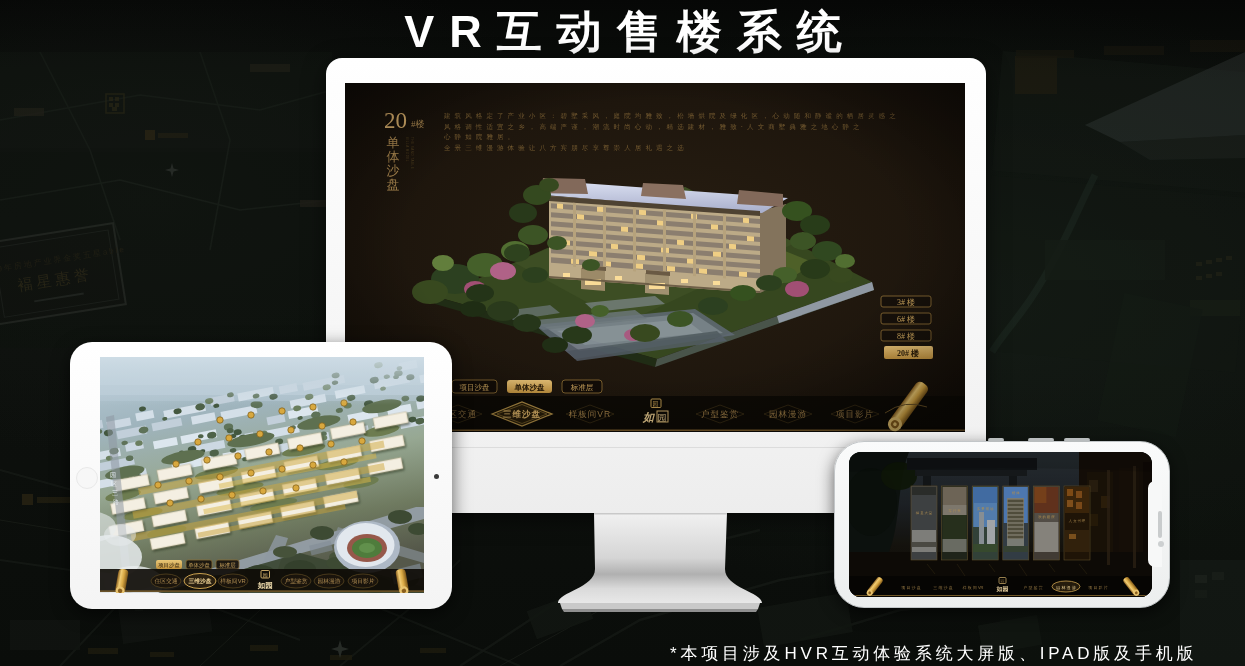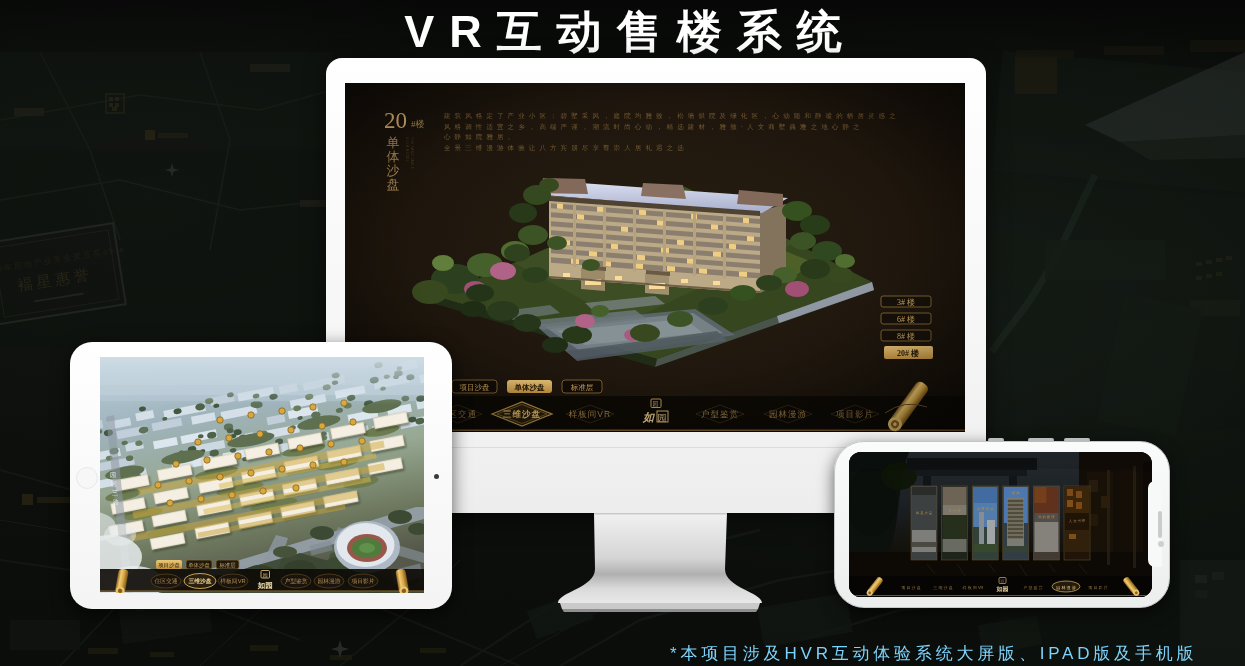--- a/index.html
+++ b/index.html
@@ -918,13 +918,13 @@
 
 <div class="abs" style="left:1028px;top:438px;width:26px;height:4px;border-radius:2px;background:#b9bdbe;"></div>
 <div class="abs" style="left:1064px;top:438px;width:26px;height:4px;border-radius:2px;background:#b9bdbe;"></div>
 <div class="abs" style="left:988px;top:438px;width:16px;height:4px;border-radius:2px;background:#b9bdbe;"></div>
 
 <div class="abs" style="left:1148px;top:481px;width:14px;height:86px;background:#f7f8f8;border-radius:7px 0 0 7px;"></div>
 <div class="abs" style="left:1158px;top:511px;width:4px;height:27px;border-radius:2px;background:#c9cccd;"></div>
 <div class="abs" style="left:1158px;top:541px;width:6px;height:6px;border-radius:50%;background:#cdd0d1;"></div>
 
 <div class="abs" id="caption" style="left:670px;top:642px;width:575px;
-  color:#7dd3fc;font-size:17px;letter-spacing:3.8px;">*本项目涉及HVR互动体验系统大屏版、IPAD版及手机版</div>
+  color:#ffffff;font-size:17px;letter-spacing:3.8px;">*本项目涉及HVR互动体验系统大屏版、IPAD版及手机版</div>
 
 </body></html>

